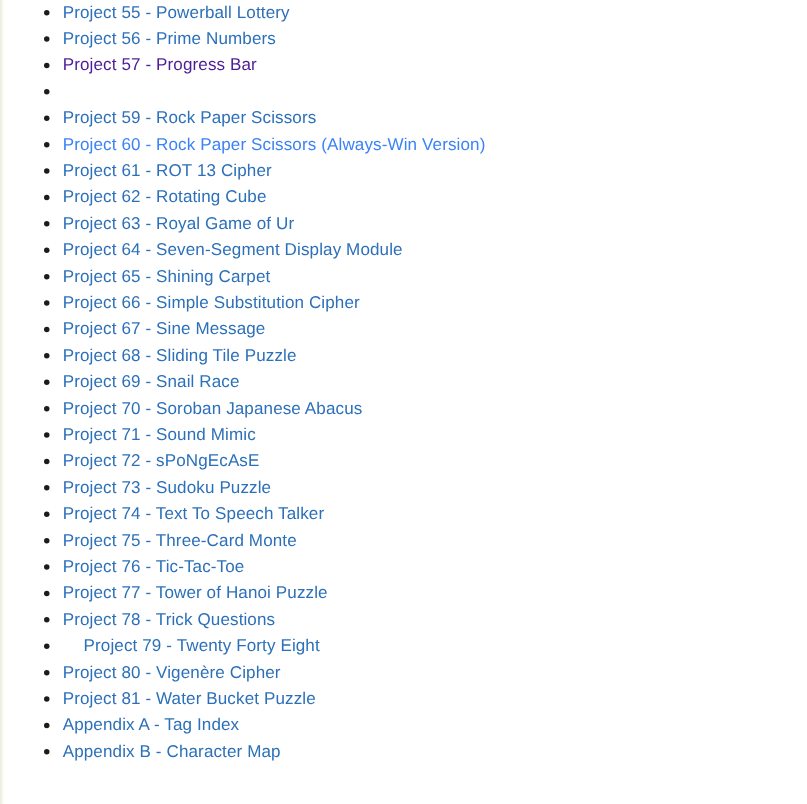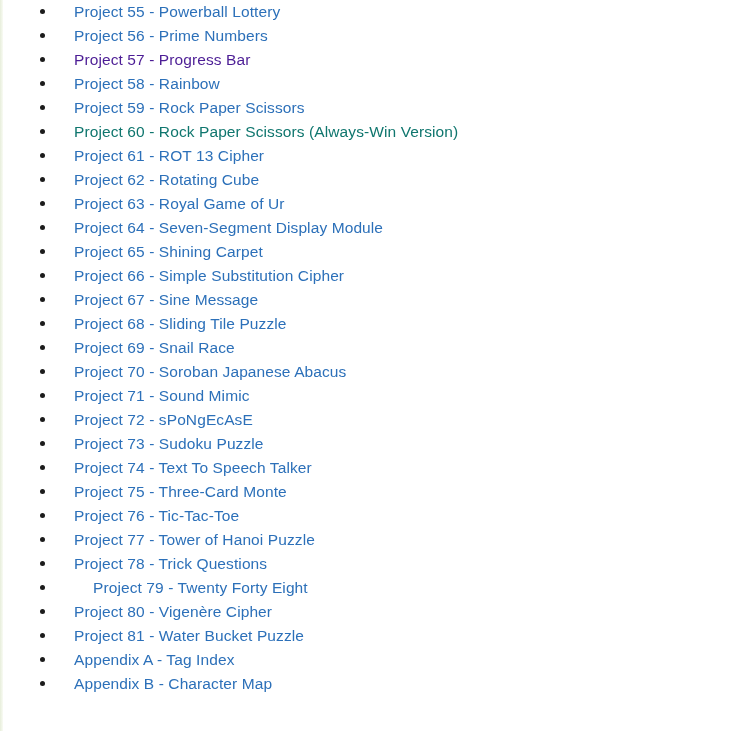--- a/index.html
+++ b/index.html
@@ -24,21 +24,21 @@
   }
   ul.toc {
     list-style: none;
     margin: 0;
     padding: 0;
   }
   li.toc-item {
     position: relative;
     height: 24px;
     line-height: 24px;
-    padding-left: 74px;
+    padding-left: 57px;
     white-space: nowrap;
   }
   .bullet {
     position: absolute;
     left: 40px;
     top: 9px;
     width: 5px;
     height: 5px;
     border-radius: 50%;
     background: #1c1c1c;
@@ -67,31 +67,30 @@
     <a class="toc-link" href="#" style="color: rgb(44, 112, 185);">Project 56 - Prime Numbers</a>
   </li>
 
   <li class="toc-item">
     <span class="bullet" style="background: rgb(28, 28, 28);"></span>
     <a class="toc-link" href="#" style="color: #4c1d95;">Project 57 - Progress Bar</a>
   </li>
 
   <li class="toc-item">
     <span class="bullet" style="background: rgb(28, 28, 28);"></span>
-    <a class="toc-link" href="#" style="color: rgb(44, 112, 185);">Project 58 - Rainbow</a>
   </li>
 
   <li class="toc-item">
     <span class="bullet" style="background: rgb(28, 28, 28);"></span>
     <a class="toc-link" href="#" style="color: rgb(44, 112, 185);">Project 59 - Rock Paper Scissors</a>
   </li>
 
   <li class="toc-item">
     <span class="bullet" style="background: rgb(28, 28, 28);"></span>
-    <a class="toc-link" href="#" style="color: #0f766e;">Project 60 - Rock Paper Scissors (Always-Win Version)</a>
+    <a class="toc-link" href="#" style="color: #3b82f6;">Project 60 - Rock Paper Scissors (Always-Win Version)</a>
   </li>
 
   <li class="toc-item">
     <span class="bullet" style="background: rgb(28, 28, 28);"></span>
     <a class="toc-link" href="#" style="color: rgb(44, 112, 185);">Project 61 - ROT 13 Cipher</a>
   </li>
 
   <li class="toc-item">
     <span class="bullet" style="background: rgb(28, 28, 28);"></span>
     <a class="toc-link" href="#" style="color: rgb(44, 112, 185);">Project 62 - Rotating Cube</a>

